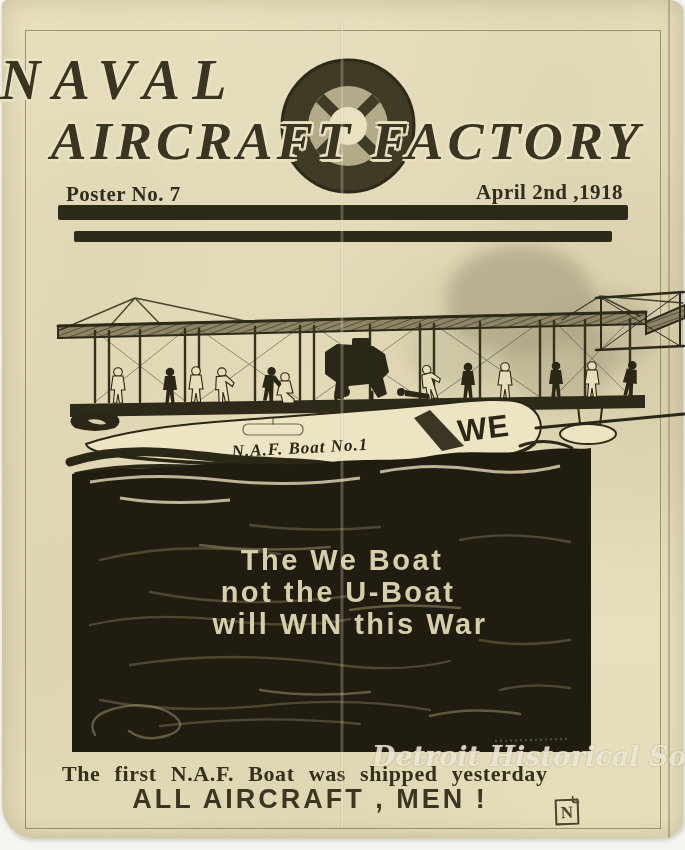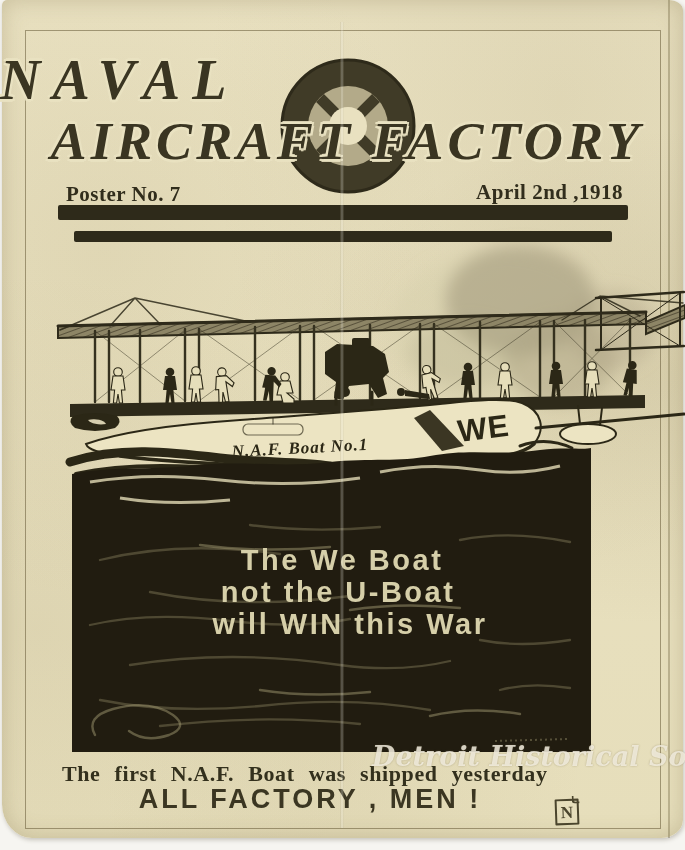--- a/index.html
+++ b/index.html
@@ -285,17 +285,17 @@
 <div class="title-block">
   <div class="title1 halo">NAVAL</div>
   <div class="title2 halo">AIRCRAFT FACTORY</div>
   <div class="subhead-left">Poster No. 7</div>
   <div class="subhead-right">April 2nd ,1918</div>
 </div>
 <div class="bar1"></div>
 <div class="bar2"></div>
 
 <div class="footer1">The first N.A.F. Boat was shipped yesterday</div>
-<div class="footer2">ALL FACTORY , MEN !</div>
+<div class="footer2">ALL AIRCRAFT , MEN !</div>
 <div class="watermark">Detroit Historical Society</div>
 <div class="monogram">N</div>
 
 <div class="crease"></div>
 
 </body></html>

